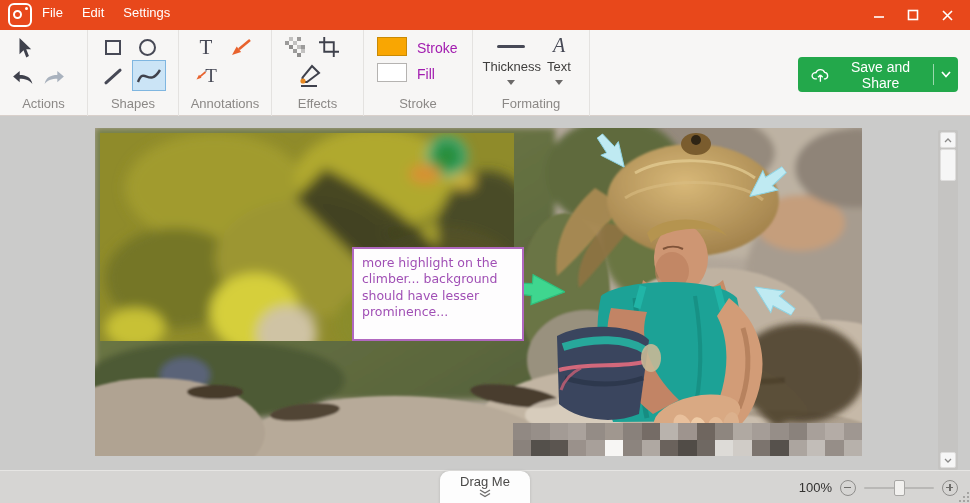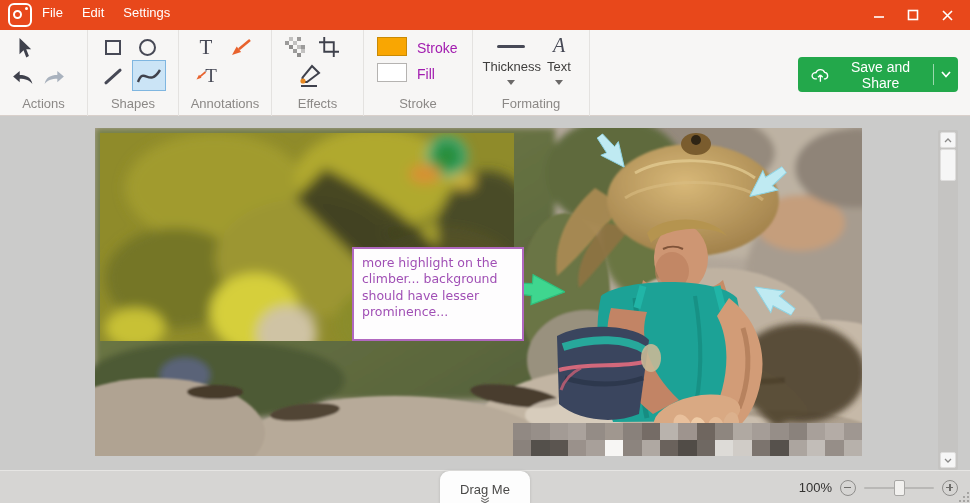--- a/index.html
+++ b/index.html
@@ -58,21 +58,21 @@
   .pixelate { position:absolute; left:418px; top:295px; width:349px; height:33px; display:grid; grid-template-columns:repeat(19,1fr); grid-template-rows:repeat(2,1fr); }
 
   
   .vscroll { position:absolute; right:12px; top:14px; width:20px; height:340px; background:#C5C4C2; border-radius:2px; }
   .sbtn { position:absolute; left:2px; width:16px; height:16px; background:#F6F6F6; border:1px solid #DEDDDC; border-radius:2px; display:flex; align-items:center; justify-content:center; }
   .sb-up { top:2px; } .sb-down { bottom:2px; }
   .sthumb { position:absolute; left:2px; top:19px; width:16px; height:32px; background:#F6F6F6; border:1px solid #DEDDDC; border-radius:2px; }
 
   
   .bottombar { position:absolute; left:0; top:470px; width:970px; height:33px; background:#D6D5D3; border-top:1px solid #E6E5E3; }
-  .dragme { position:absolute; left:440px; top:0; width:90px; height:33px; background:#FDFDFD; border-radius:9px 9px 0 0; box-shadow:0 0 3px rgba(0,0,0,.15); display:flex; flex-direction:column; align-items:center; padding-top:11px; cursor:grab; }
+  .dragme { position:absolute; left:440px; top:0; width:90px; height:33px; background:#FDFDFD; border-radius:9px 9px 0 0; box-shadow:0 0 3px rgba(0,0,0,.15); display:flex; flex-direction:column; align-items:center; padding-top:3px; cursor:grab; }
   .dragme .dlabel { font-size:13px; color:#4A4948; }
   .zoomctl { position:absolute; right:12px; top:0; height:33px; display:flex; align-items:center; gap:8px; }
   .zval { font-size:13px; color:#333231; }
   .zbtn { width:16px; height:16px; border-radius:50%; border:1.4px solid #8E8D8B; background:transparent; position:relative; padding:0; }
   .zbtn .h { position:absolute; left:3px; top:6px; width:7px; height:1.6px; background:#6E6D6B; }
   .zbtn .v { position:absolute; left:6px; top:3px; width:1.6px; height:7px; background:#6E6D6B; }
   .slider { position:relative; width:70px; height:16px; }
   .slider .track { position:absolute; left:0; right:0; top:7px; height:2.5px; background:#B9B8B6; border-radius:2px; }
   .slider .thumb { position:absolute; left:30px; top:0; width:11px; height:16px; background:#F2F1EF; border:1px solid #A8A7A5; border-radius:2px; }
   .grip { position:absolute; right:1px; bottom:1px; width:12px; height:12px; }

